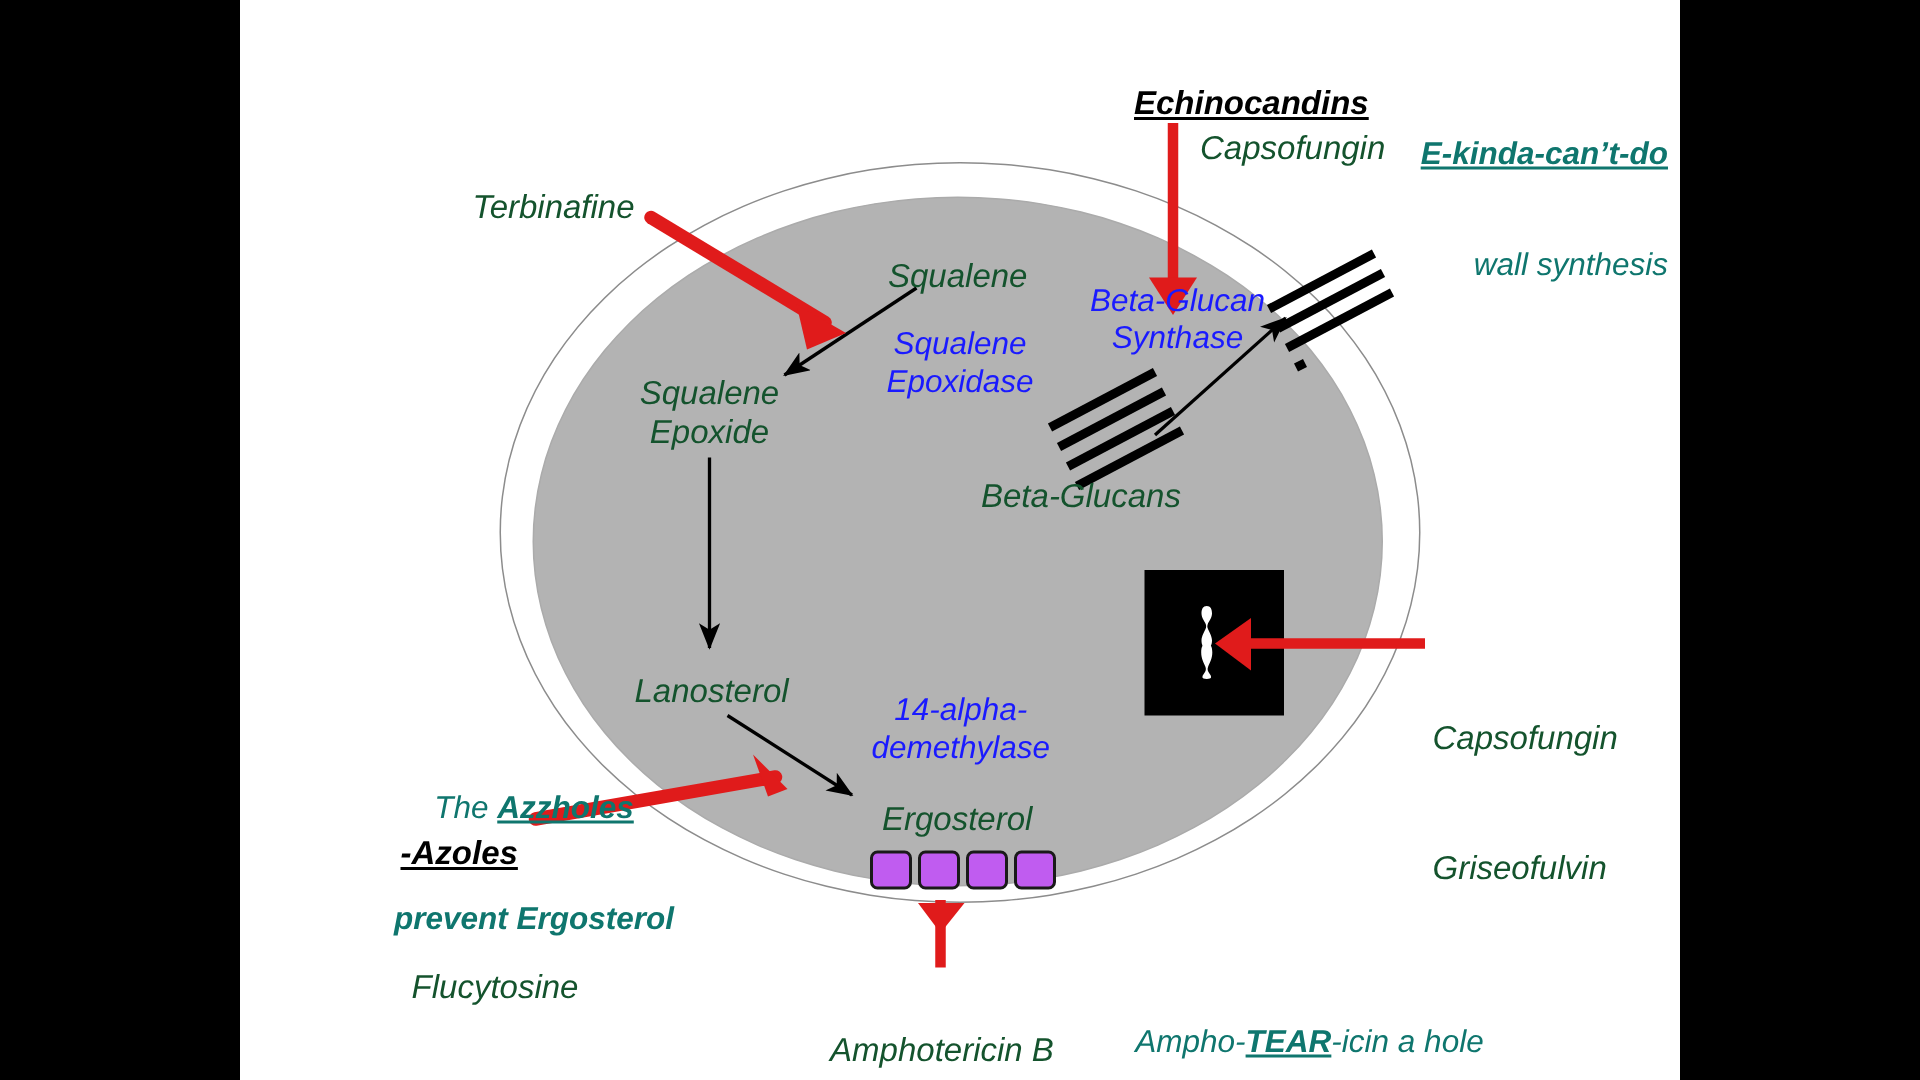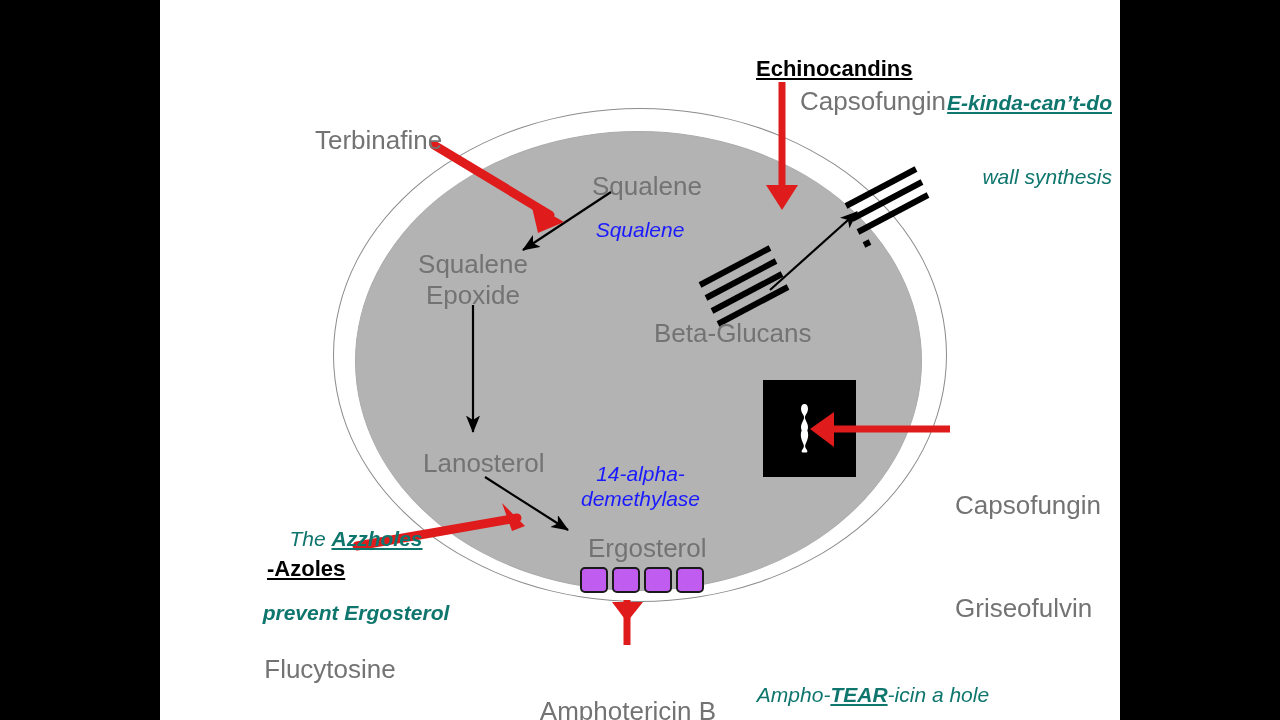--- a/index.html
+++ b/index.html
@@ -65,22 +65,23 @@
     left: 640px;  
     top: 403px;
     width: 9px;
     height: 50px;
   }
   
   .lbl {
     position: absolute;
     white-space: pre;
     line-height: 1.18;
-  }
-  .black     { color: #737373; font-size: 26px; }
+    font-style: italic;
+  }
+  .black     { color: #14532d; font-size: 22px; }
   .blue      { color: #1a1aff; font-size: 21px; font-style: italic; }
   .orange    { color: #0f766e; font-size: 21px; font-style: italic; font-weight: bold; }
   .orange u  { text-decoration: underline; }
   .bold-u    { font-weight: bold; text-decoration: underline; color:#000; font-size: 22px; }
   .center    { text-align: center; }
   .right     { text-align: right; }
   svg.overlay {
     position: absolute;
     left: 0; top: 0;
     width: 960px; height: 720px;
@@ -191,24 +192,25 @@
 
     <div class="lbl black" style="left:640px;top:86px;">Capsofungin</div>
 
     <div class="lbl orange right" style="left:700px;top:41px;width:252px;">
       <div><u>E-kinda-can’t-do</u></div>
       <div style="font-weight:normal;">wall synthesis</div>
     </div>
 
     <div class="lbl black" style="left:432px;top:171px;">Squalene</div>
 
-    <div class="lbl blue center" style="left:400px;top:218px;width:160px;"><div>Squalene</div></div>
+    <div class="lbl blue center" style="left:400px;top:218px;width:160px;"><div>Squalene</div><div>Epoxidase</div></div>
 
     <div class="lbl black center" style="left:248px;top:249px;width:130px;"><div>Squalene</div><div>Epoxide</div></div>
 
+    <div class="lbl blue center" style="left:545px;top:189px;width:160px;"><div>Beta-Glucan</div><div>Synthase</div></div>
 
     <div class="lbl black" style="left:494px;top:318px;">Beta-Glucans</div>
 
     <div class="lbl black" style="left:263px;top:448px;">Lanosterol</div>
 
     <div class="lbl blue center" style="left:393px;top:462px;width:175px;"><div>14-alpha-</div><div>demethylase</div></div>
 
     <div class="lbl black" style="left:428px;top:533px;">Ergosterol</div>
 
     <div class="lbl orange center" style="left:10px;top:477px;width:372px;">

